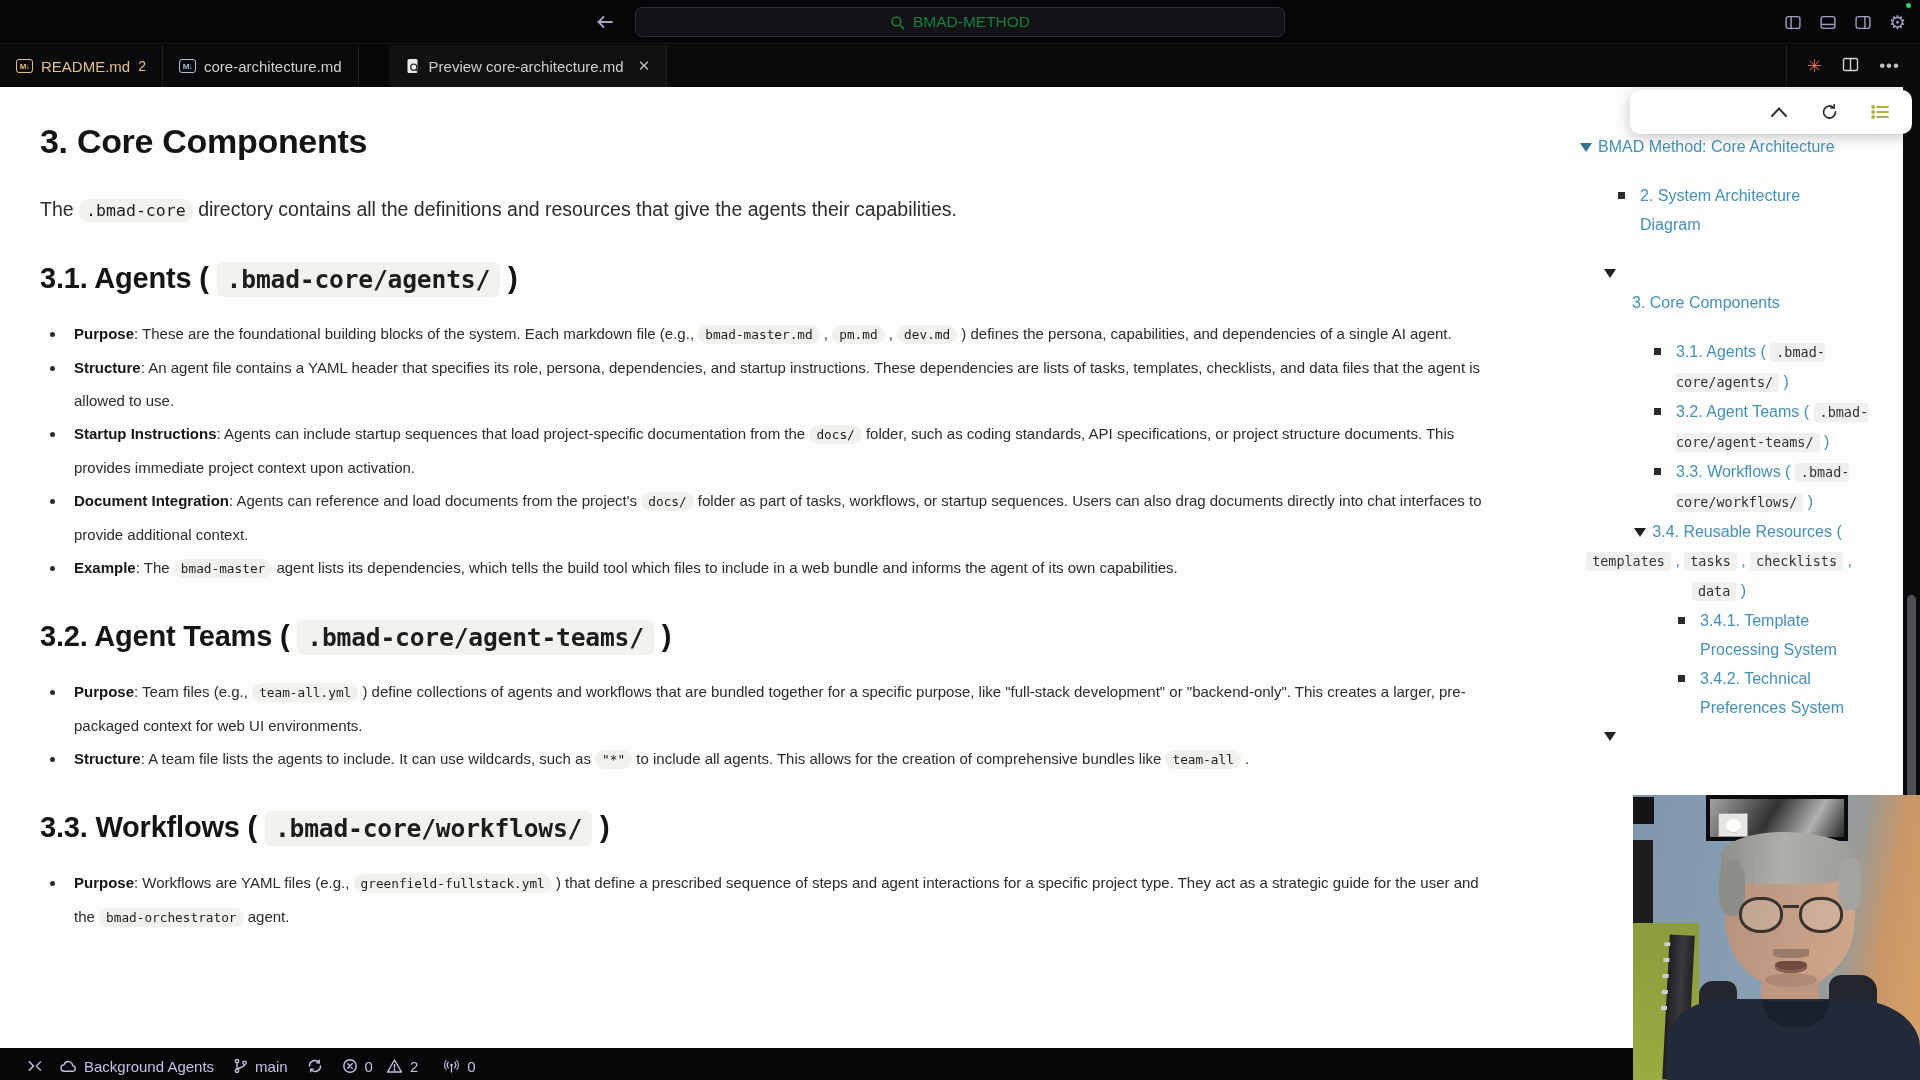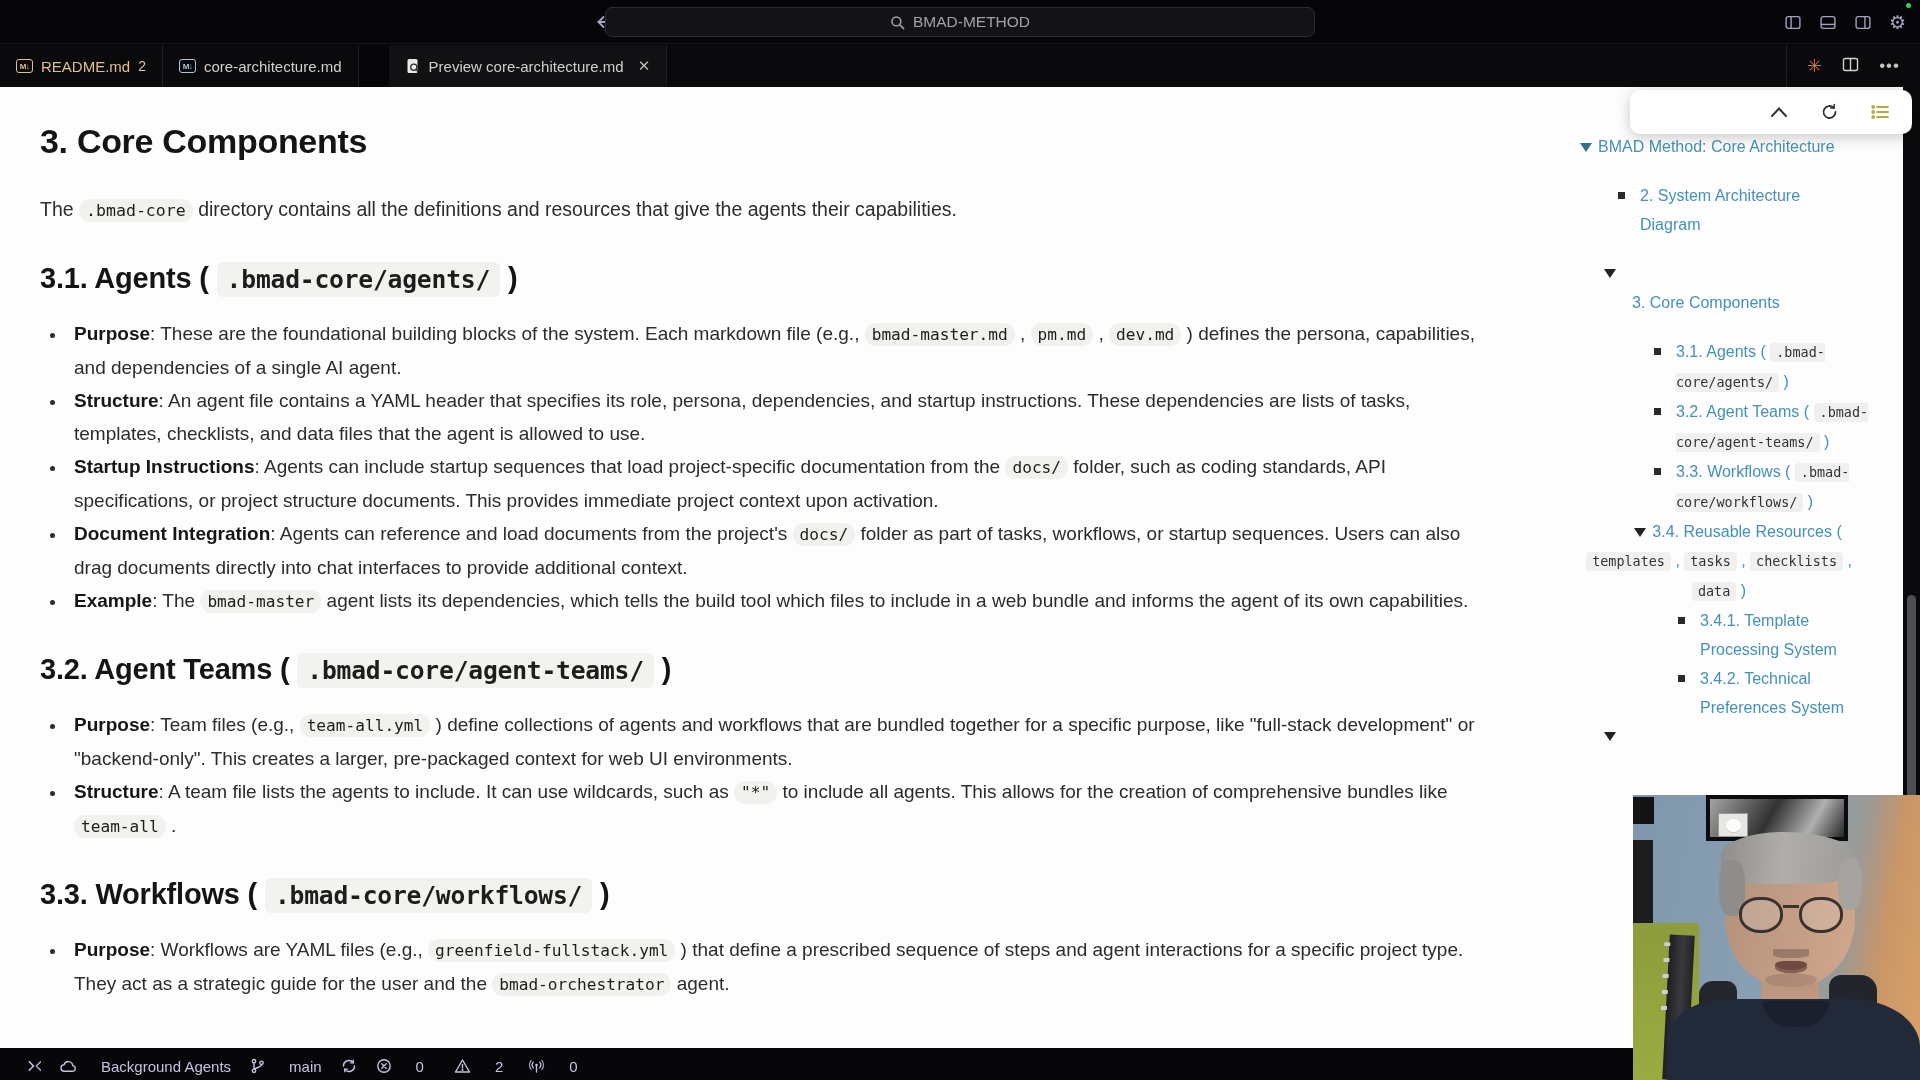--- a/index.html
+++ b/index.html
@@ -5,21 +5,21 @@
   * { margin:0; padding:0; box-sizing:border-box; }
   html,body { width:1920px; height:1080px; background:#000; overflow:hidden; }
   body { font-family:"Liberation Sans","DejaVu Sans",sans-serif; }
   .window { position:relative; width:1920px; height:1080px; background:#060608; overflow:hidden; }
 
   
   .titlebar { position:absolute; top:0; left:0; right:0; height:44px; background:#060608; border-bottom:1px solid #17171a; }
   .nav-arrows { position:absolute; left:596px; top:0; height:44px; display:flex; align-items:center; gap:20px; }
   .navbtn { color:#a9a4c6; display:flex; align-items:center; cursor:pointer; }
   .navbtn.dim { color:#716d8c; }
-  .searchbox { position:absolute; left:50%; top:7px; transform:translateX(-50%); width:710px; height:30px; background:#131317; border:1px solid #2b2b36; border-radius:7px; display:flex; align-items:center; justify-content:center; gap:8px; color:#a3a3a3; font-size:15.5px; cursor:pointer; }
+  .searchbox { position:absolute; left:50%; top:7px; transform:translateX(-50%); width:650px; height:30px; background:#131317; border:1px solid #2b2b36; border-radius:7px; display:flex; align-items:center; justify-content:center; gap:8px; color:#15803d; font-size:15.5px; cursor:pointer; }
   .searchbox svg { flex:0 0 auto; }
   .tb-icons { position:absolute; right:14px; top:0; height:44px; display:flex; align-items:center; gap:17px; color:#a5a0c4; }
   .tb-icons .ticon { display:flex; align-items:center; cursor:pointer; }
   .gear-glyph { font-size:19px; line-height:1; }
   .green-dot { position:absolute; top:3px; right:9px; width:5px; height:5px; border-radius:50%; background:#34d158; }
 
   
   .tabbar { position:absolute; top:45px; left:0; right:0; height:42px; background:#0a0a0c; display:flex; align-items:stretch; }
   .tabs { display:flex; align-items:stretch; }
   .tab { display:flex; align-items:center; gap:8px; padding:0 16px; border-right:1px solid #202024; font-size:15px; color:#cfcfcf; cursor:pointer; background:#0a0a0c; white-space:nowrap; }
@@ -35,21 +35,21 @@
   .spark { color:#dd6a50; font-size:18px; line-height:1; cursor:pointer; }
   .ellipsis { color:#c2c2c2; font-size:17px; letter-spacing:1px; cursor:pointer; }
 
   
   .content { position:absolute; top:87px; left:0; width:1903px; height:961px; background:#fdfdfd; overflow:hidden; }
   .doc { padding:34px 0 0 40px; width:1496px; color:#2c2c2c; }
   .doc h1 { font-size:34px; line-height:40px; font-weight:bold; color:#141414; letter-spacing:-0.3px; margin:0 0 32px 0; }
   .doc p.intro { font-size:19.5px; line-height:33px; margin:0; }
   .doc h2 { font-size:29px; line-height:34px; font-weight:bold; color:#141414; letter-spacing:-0.2px; margin:34px 0 0 0; }
   .doc ul { margin:20px 0 0 0; padding-left:26px; list-style:disc; }
-  .doc li { font-size:19px; line-height:33px; padding-left:8px; }
+  .doc li { font-size:15px; line-height:33px; padding-left:8px; }
   .doc li::marker { color:#2c2c2c; font-size:15px; }
   .doc strong { color:#161616; }
   .icode { font-family:"DejaVu Sans Mono","Liberation Mono",monospace; background:#f1f1ee; border-radius:11px; padding:2px 7px; font-size:0.85em; color:#1d1d1d; }
   .doc h2 .icode { font-weight:bold; padding:3px 10px; border-radius:6px; background:#f2f2ef; }
 
   
   .scroll-strip { position:absolute; top:87px; right:0; width:17px; height:961px; background:#0a0a0c; }
   .scroll-thumb { position:absolute; left:4px; width:9px; top:508px; height:300px; background:#4e4e52; border-radius:5px; }
 
   
@@ -72,21 +72,21 @@
   .toc-item.sq3 .txt { width:160px; }
   .toc-item.root { margin-left:2px; }
   .toc-item.tri-block .tri-line { margin-left:26px; height:29px; display:flex; align-items:center; }
   .toc-item.tri-block .txt { display:block; margin-left:54px; }
   .toc-item.tri1 { margin-left:4px; width:274px; text-indent:38px;text-align:center; }
   .toc-item.tri1 .txt { text-indent:0; display:inline; }
   .toc-item.tri-lone { margin-left:26px; height:29px; display:flex; align-items:center; }
 
   
   .statusbar { position:absolute; left:0; right:0; bottom:0; height:28px; background:#070709; display:flex; align-items:center; gap:19px; padding-left:26px; color:#c5c1e2; font-size:15px; z-index:4; }
-  .sb-item { display:flex; align-items:center; gap:24px; cursor:pointer; }
+  .sb-item { display:flex; align-items:center; gap:7px; cursor:pointer; }
   .sb-item svg { display:block; }
 
   
   .webcam { position:absolute; left:1633px; top:795px; width:287px; height:285px; z-index:50; overflow:hidden; background:linear-gradient(100deg,#8096aa 0%,#8aa1b5 52%,#9a9a96 70%,#c99667 82%,#daa267 100%); }
   .wc-frame-a { position:absolute; left:0; top:2px; width:21px; height:27px; background:#141416; }
   .wc-frame-b { position:absolute; left:0; top:45px; width:20px; height:86px; background:#1d1d20; }
   .wc-frame-c { position:absolute; left:73px; top:0; width:142px; height:46px; background:#101012; border:4px solid #0c0c0e; }
   .wc-art { position:absolute; inset:0; background:linear-gradient(120deg,#c9c9c9 0%,#3a3a3a 45%,#d8d8d8 75%,#2c2c2c 100%); opacity:0.8; }
   .wc-dog { position:absolute; left:8px; top:14px; width:30px; height:24px; background:#e8e6e2; border:1px solid #999; }
   .wc-dog::after { content:""; position:absolute; left:7px; top:5px; width:15px; height:13px; border-radius:50% 50% 45% 45%; background:#fdfdfd; box-shadow:0 1px 0 #cfcac2; }

